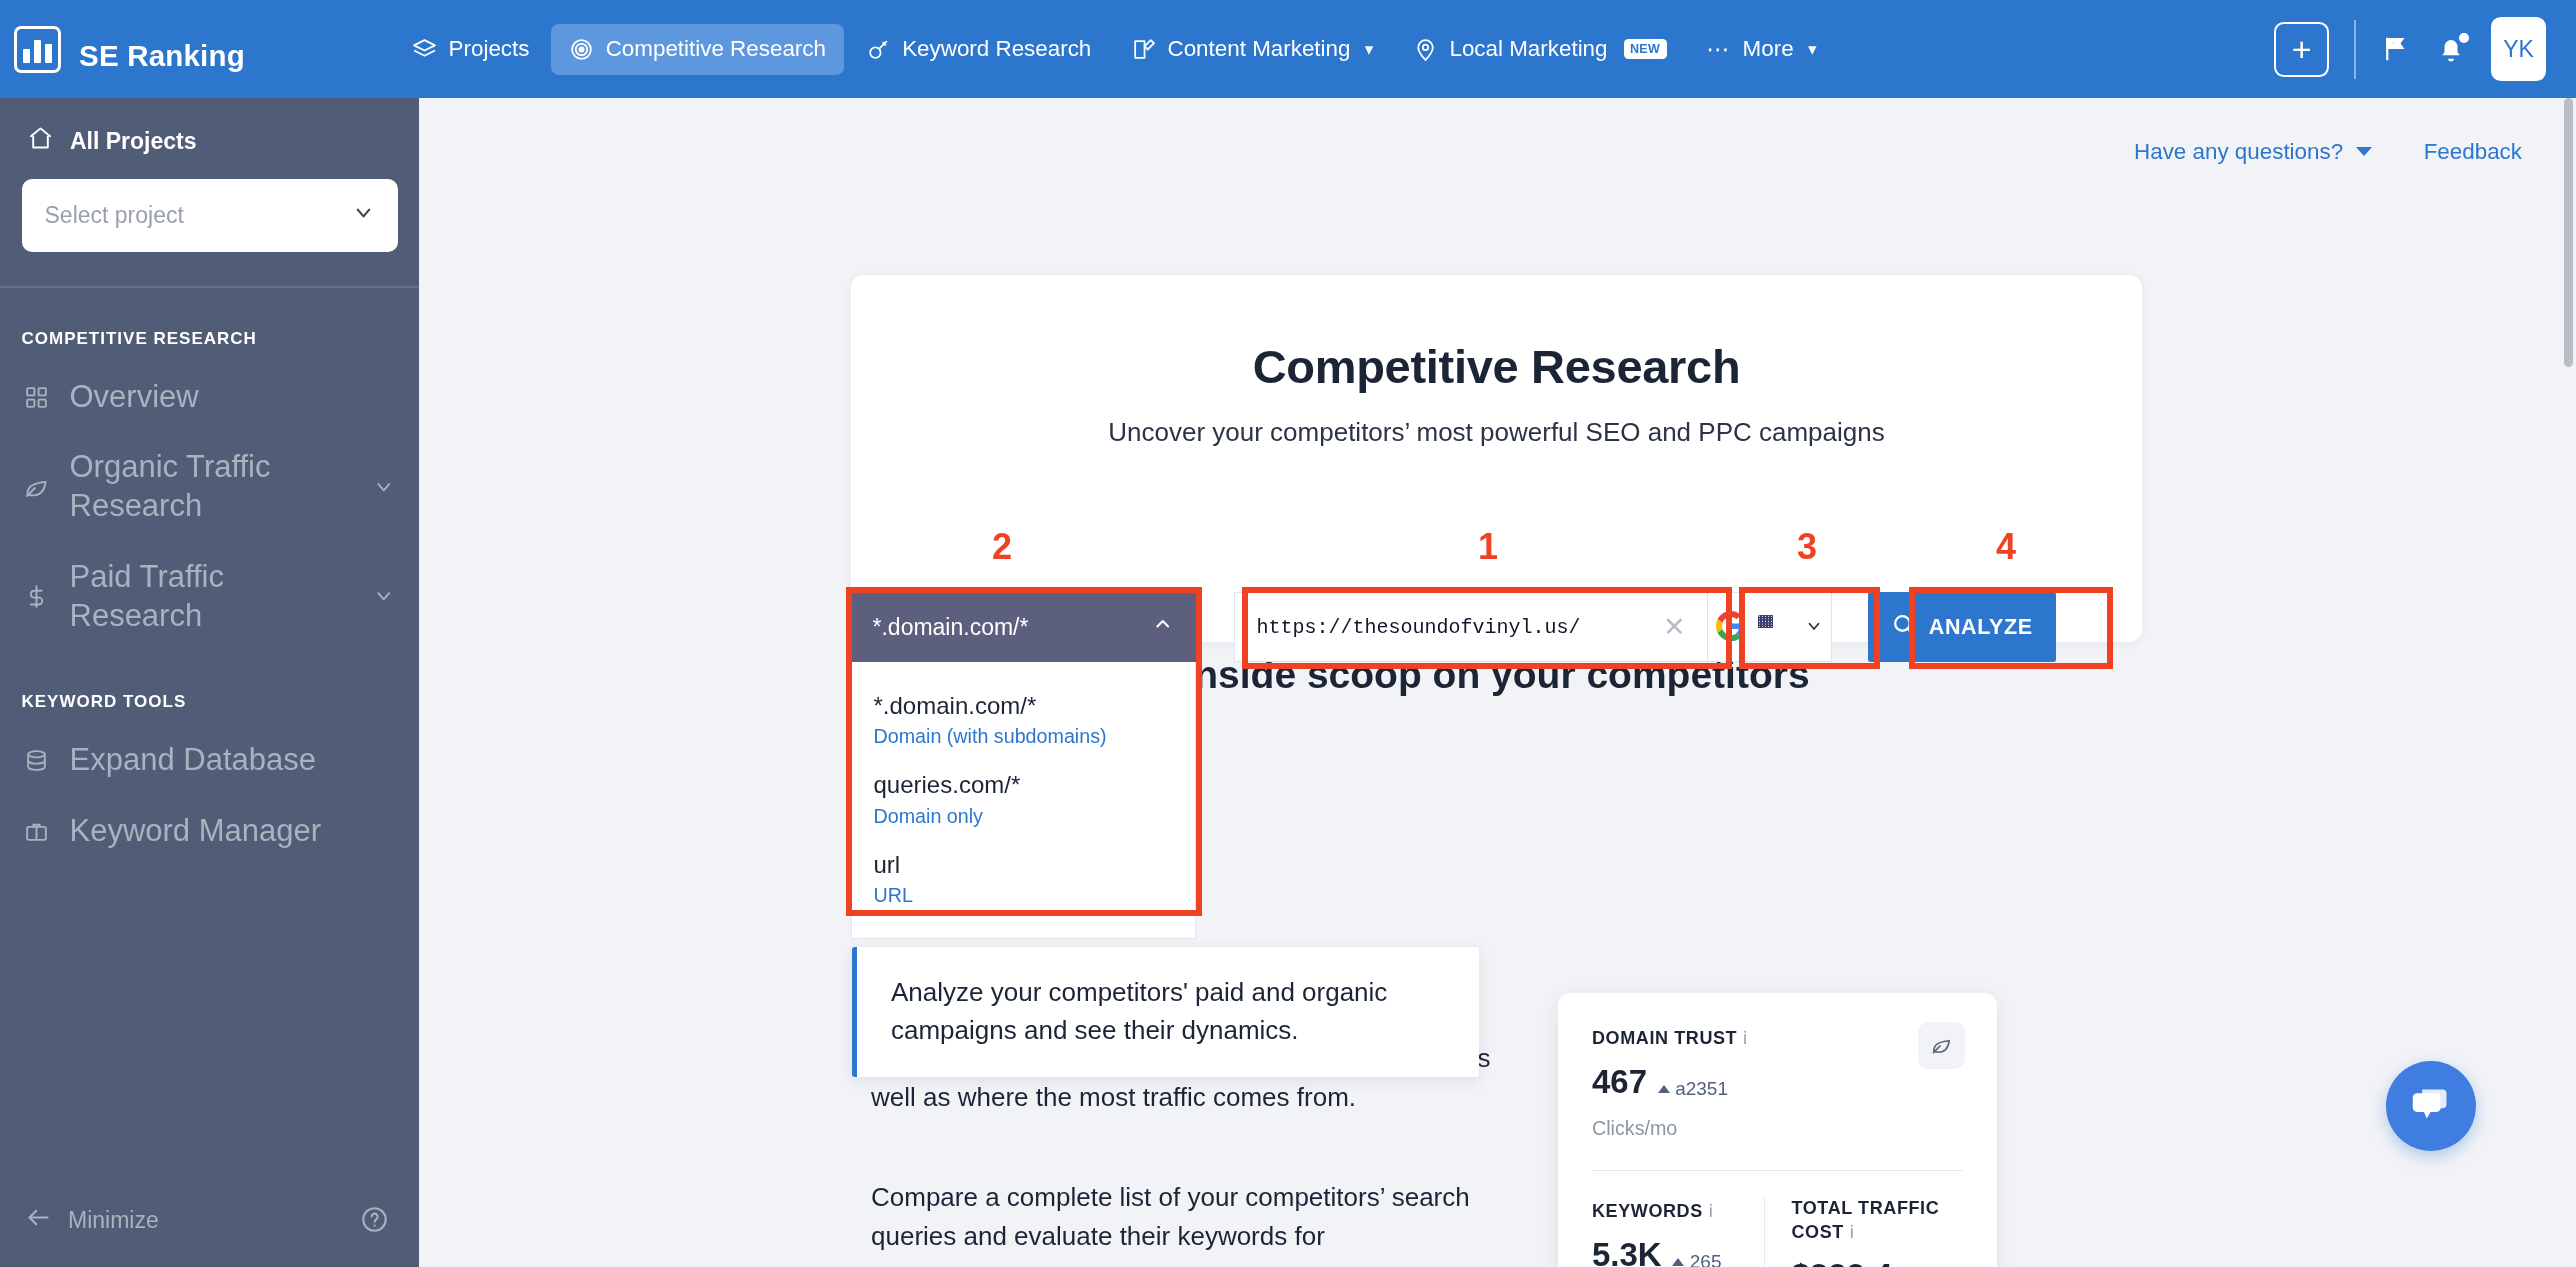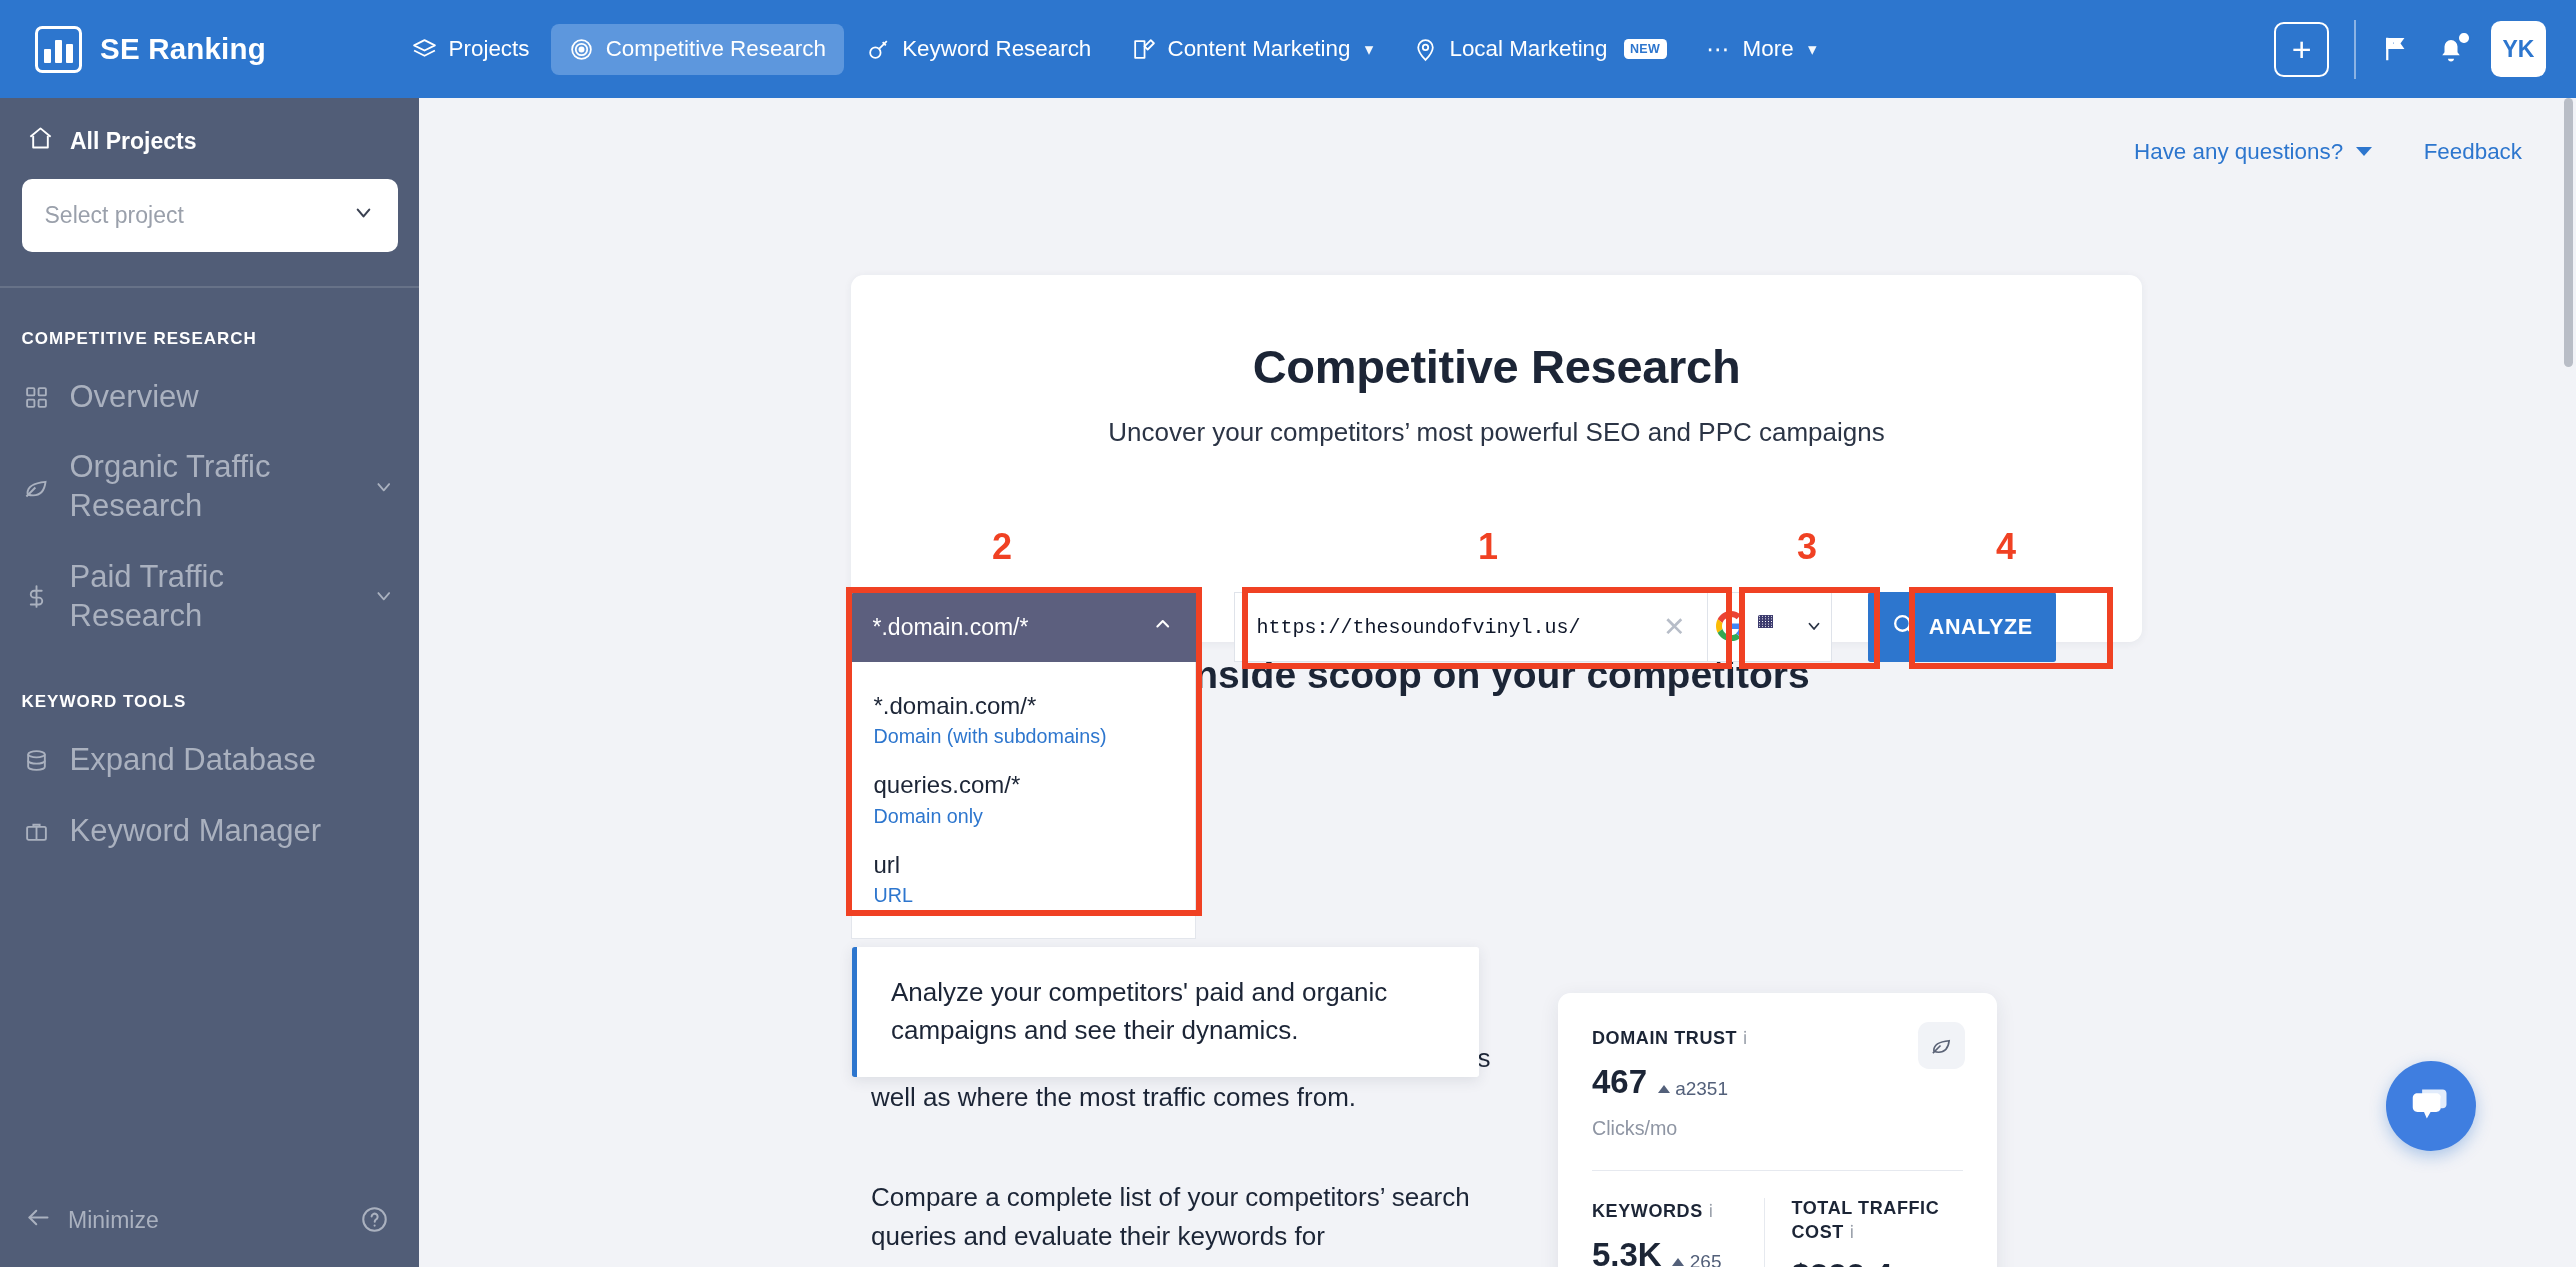--- a/index.html
+++ b/index.html
@@ -10,21 +10,21 @@
     background: #f2f3f7;
   }
 
   
   .topnav {
     position: absolute; top: 0; left: 0;
     width: 2576px; height: 98px;
     background: #2d76ce;
     display: flex; align-items: center;
   }
-  .brand { display: flex; align-items: center; gap: 18px; padding-left: 35px; width: 394px; }
+  .brand { display: flex; align-items: flex-end; gap: 18px; padding-left: 14px; width: 394px; }
   .brand-logo {
     width: 47px; height: 47px; border: 3.6px solid #ffffff; border-radius: 7.2px;
     display: flex; align-items: flex-end; justify-content: center; gap: 3.6px; padding: 6.3px 5.4px;
   }
   .brand-logo i { display: block; width: 7.2px; background: #fff; border-radius: 0.9px; }
   .brand-logo i:nth-child(1){ height: 14.3px; }
   .brand-logo i:nth-child(2){ height: 23px; }
   .brand-logo i:nth-child(3){ height: 19px; }
   .brand-name { color: #fff; font-size: 29.5px; font-weight: 700; letter-spacing: 0.2px; }
 
@@ -50,22 +50,22 @@
     color: #fff; font-size: 34px; font-weight: 300; line-height: 1; cursor: pointer;
   }
   .vdiv { width: 1.8px; height: 59px; background: rgba(255,255,255,.45); }
   .icon-btn { color: #fff; cursor: pointer; position: relative; display: flex; }
   .bell-dot {
     position: absolute; right: -4.5px; top: -2.7px;
     width: 13.4px; height: 13.4px; border-radius: 50%;
     background: #fff; border: 2.7px solid #2d76ce;
   }
   .avatar {
-    width: 55px; height: 56px; background: #fff; border-radius: 9.8px;
-    color: #2d76ce; font-size: 23px; font-weight: 700;
+    width: 55px; height: 64px; background: #fff; border-radius: 9.8px;
+    color: #2d76ce; font-size: 23px; font-weight: 400;
     display: flex; align-items: center; justify-content: center; cursor: pointer;
   }
 
   
   .sidebar {
     position: absolute; top: 98px; left: 0;
     width: 419px; height: 1169px;
     background: #515d77;
   }
   .sb-all {

